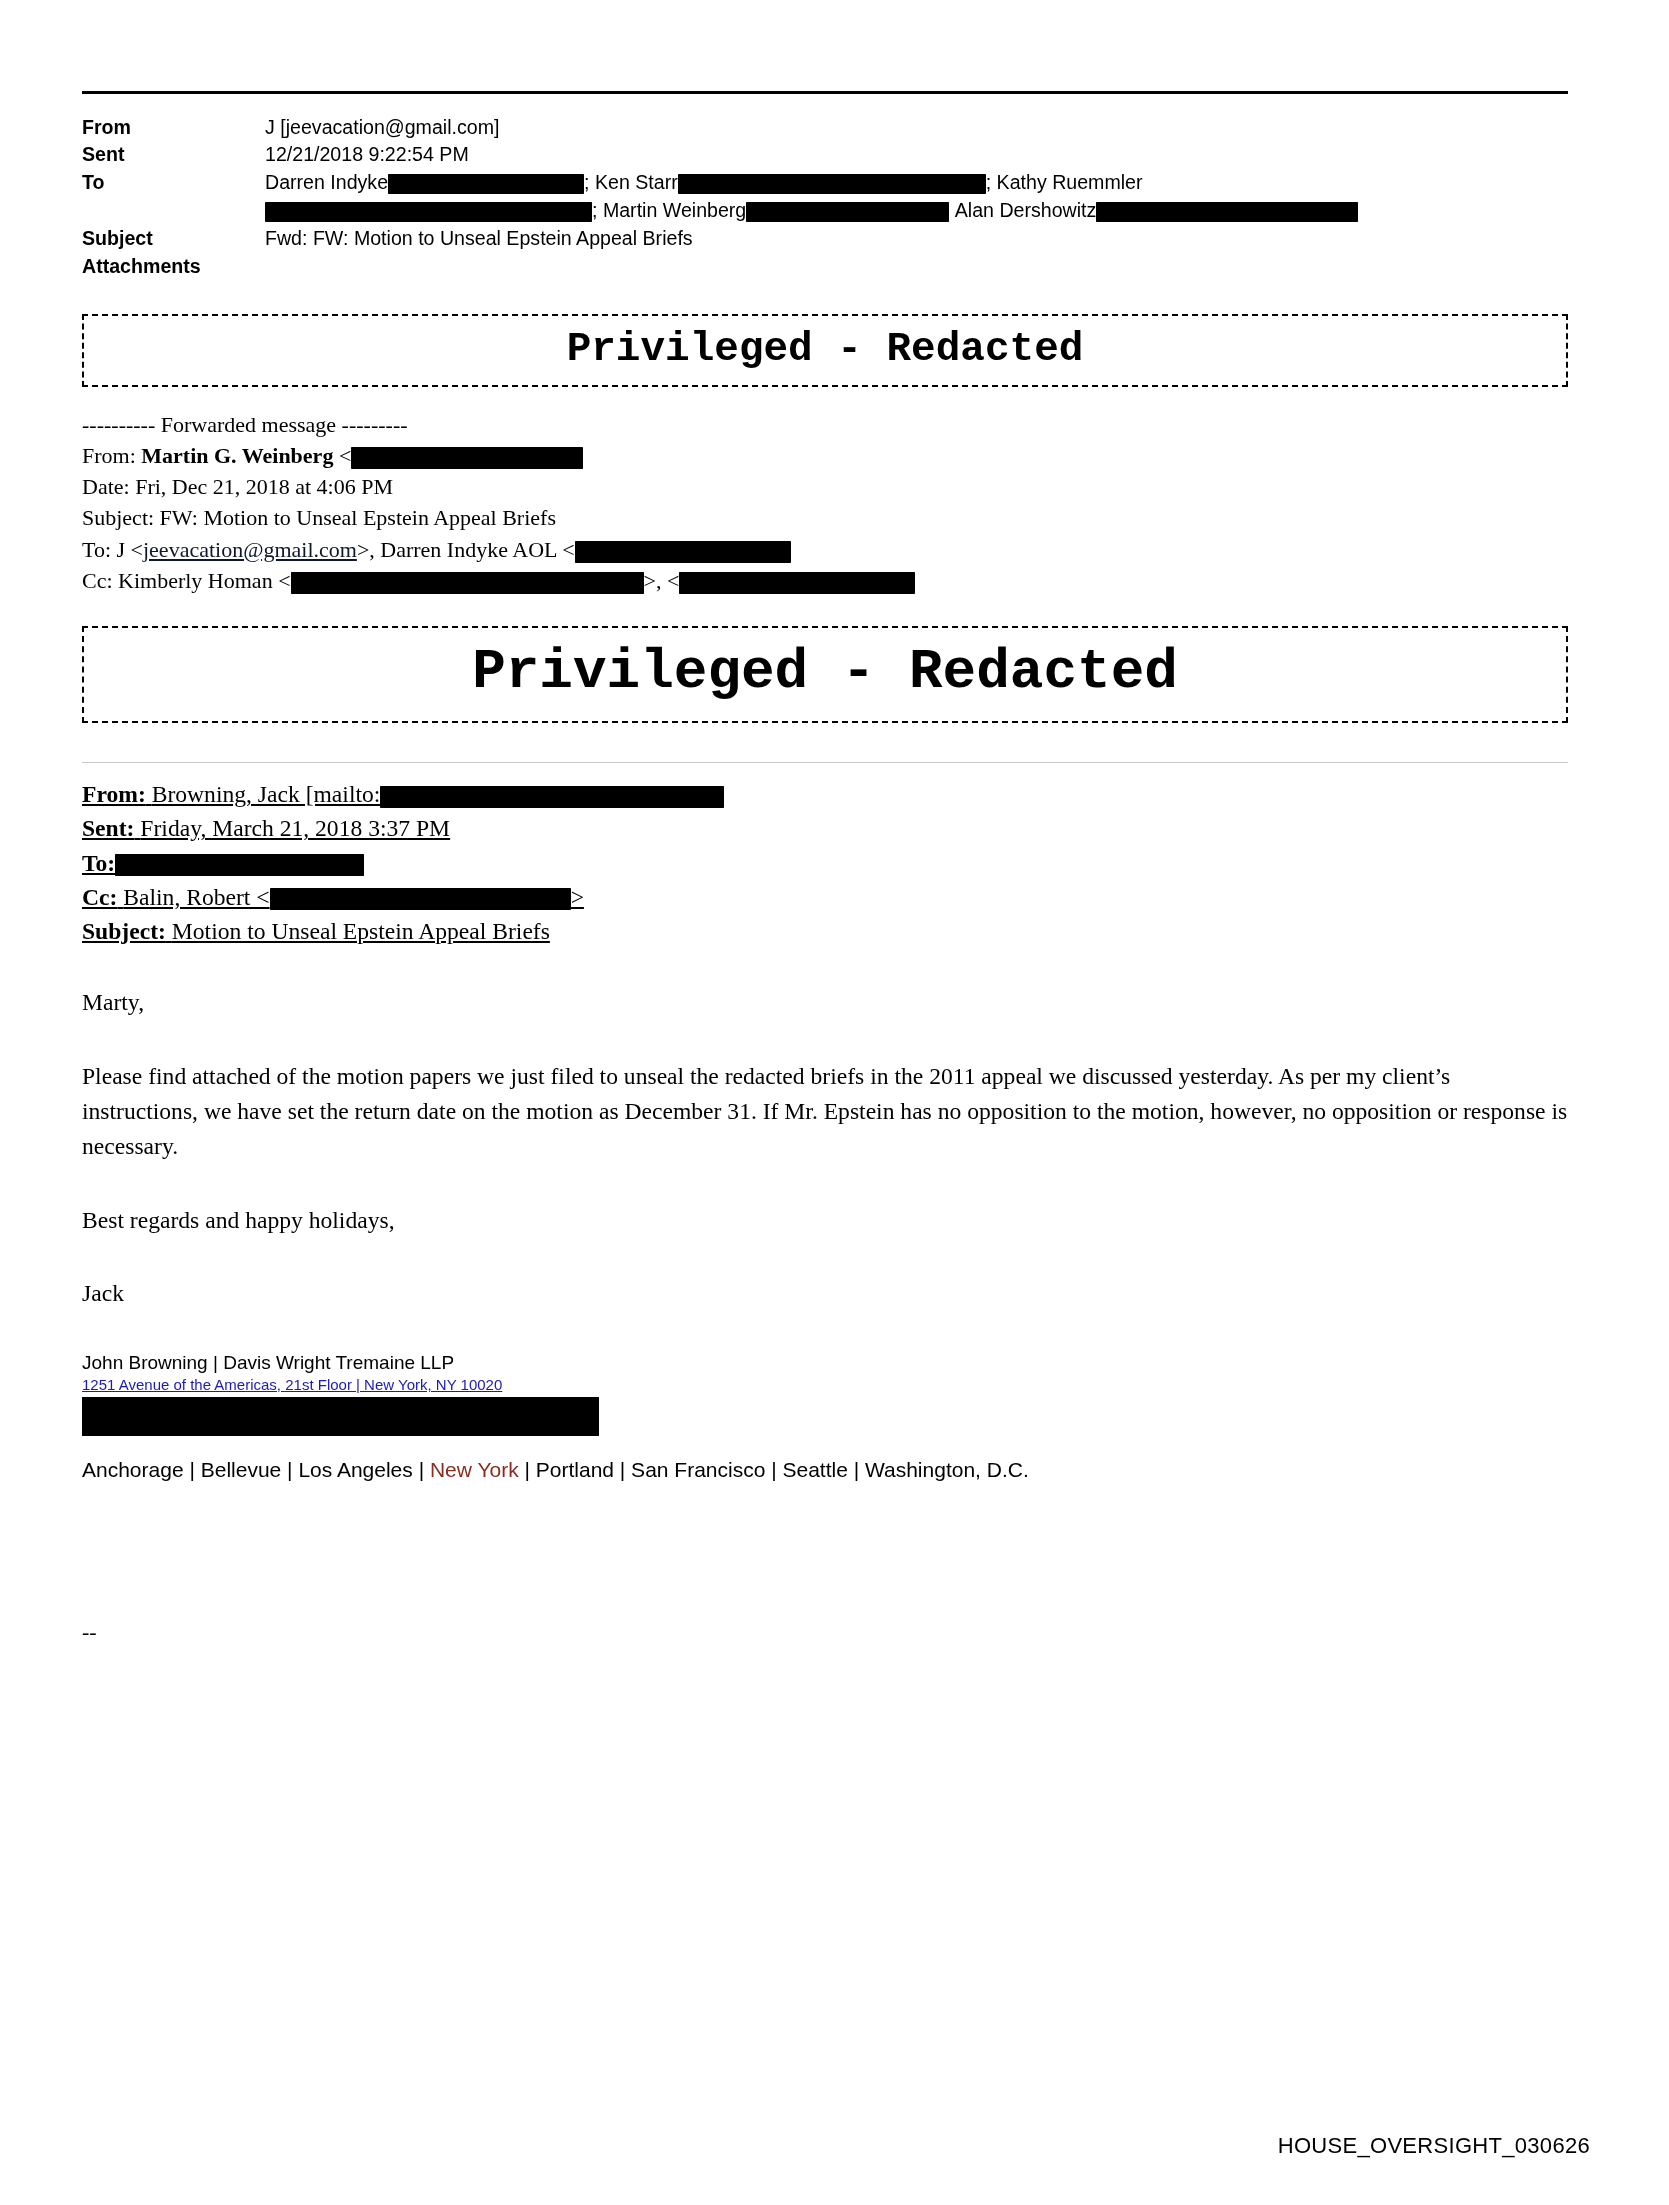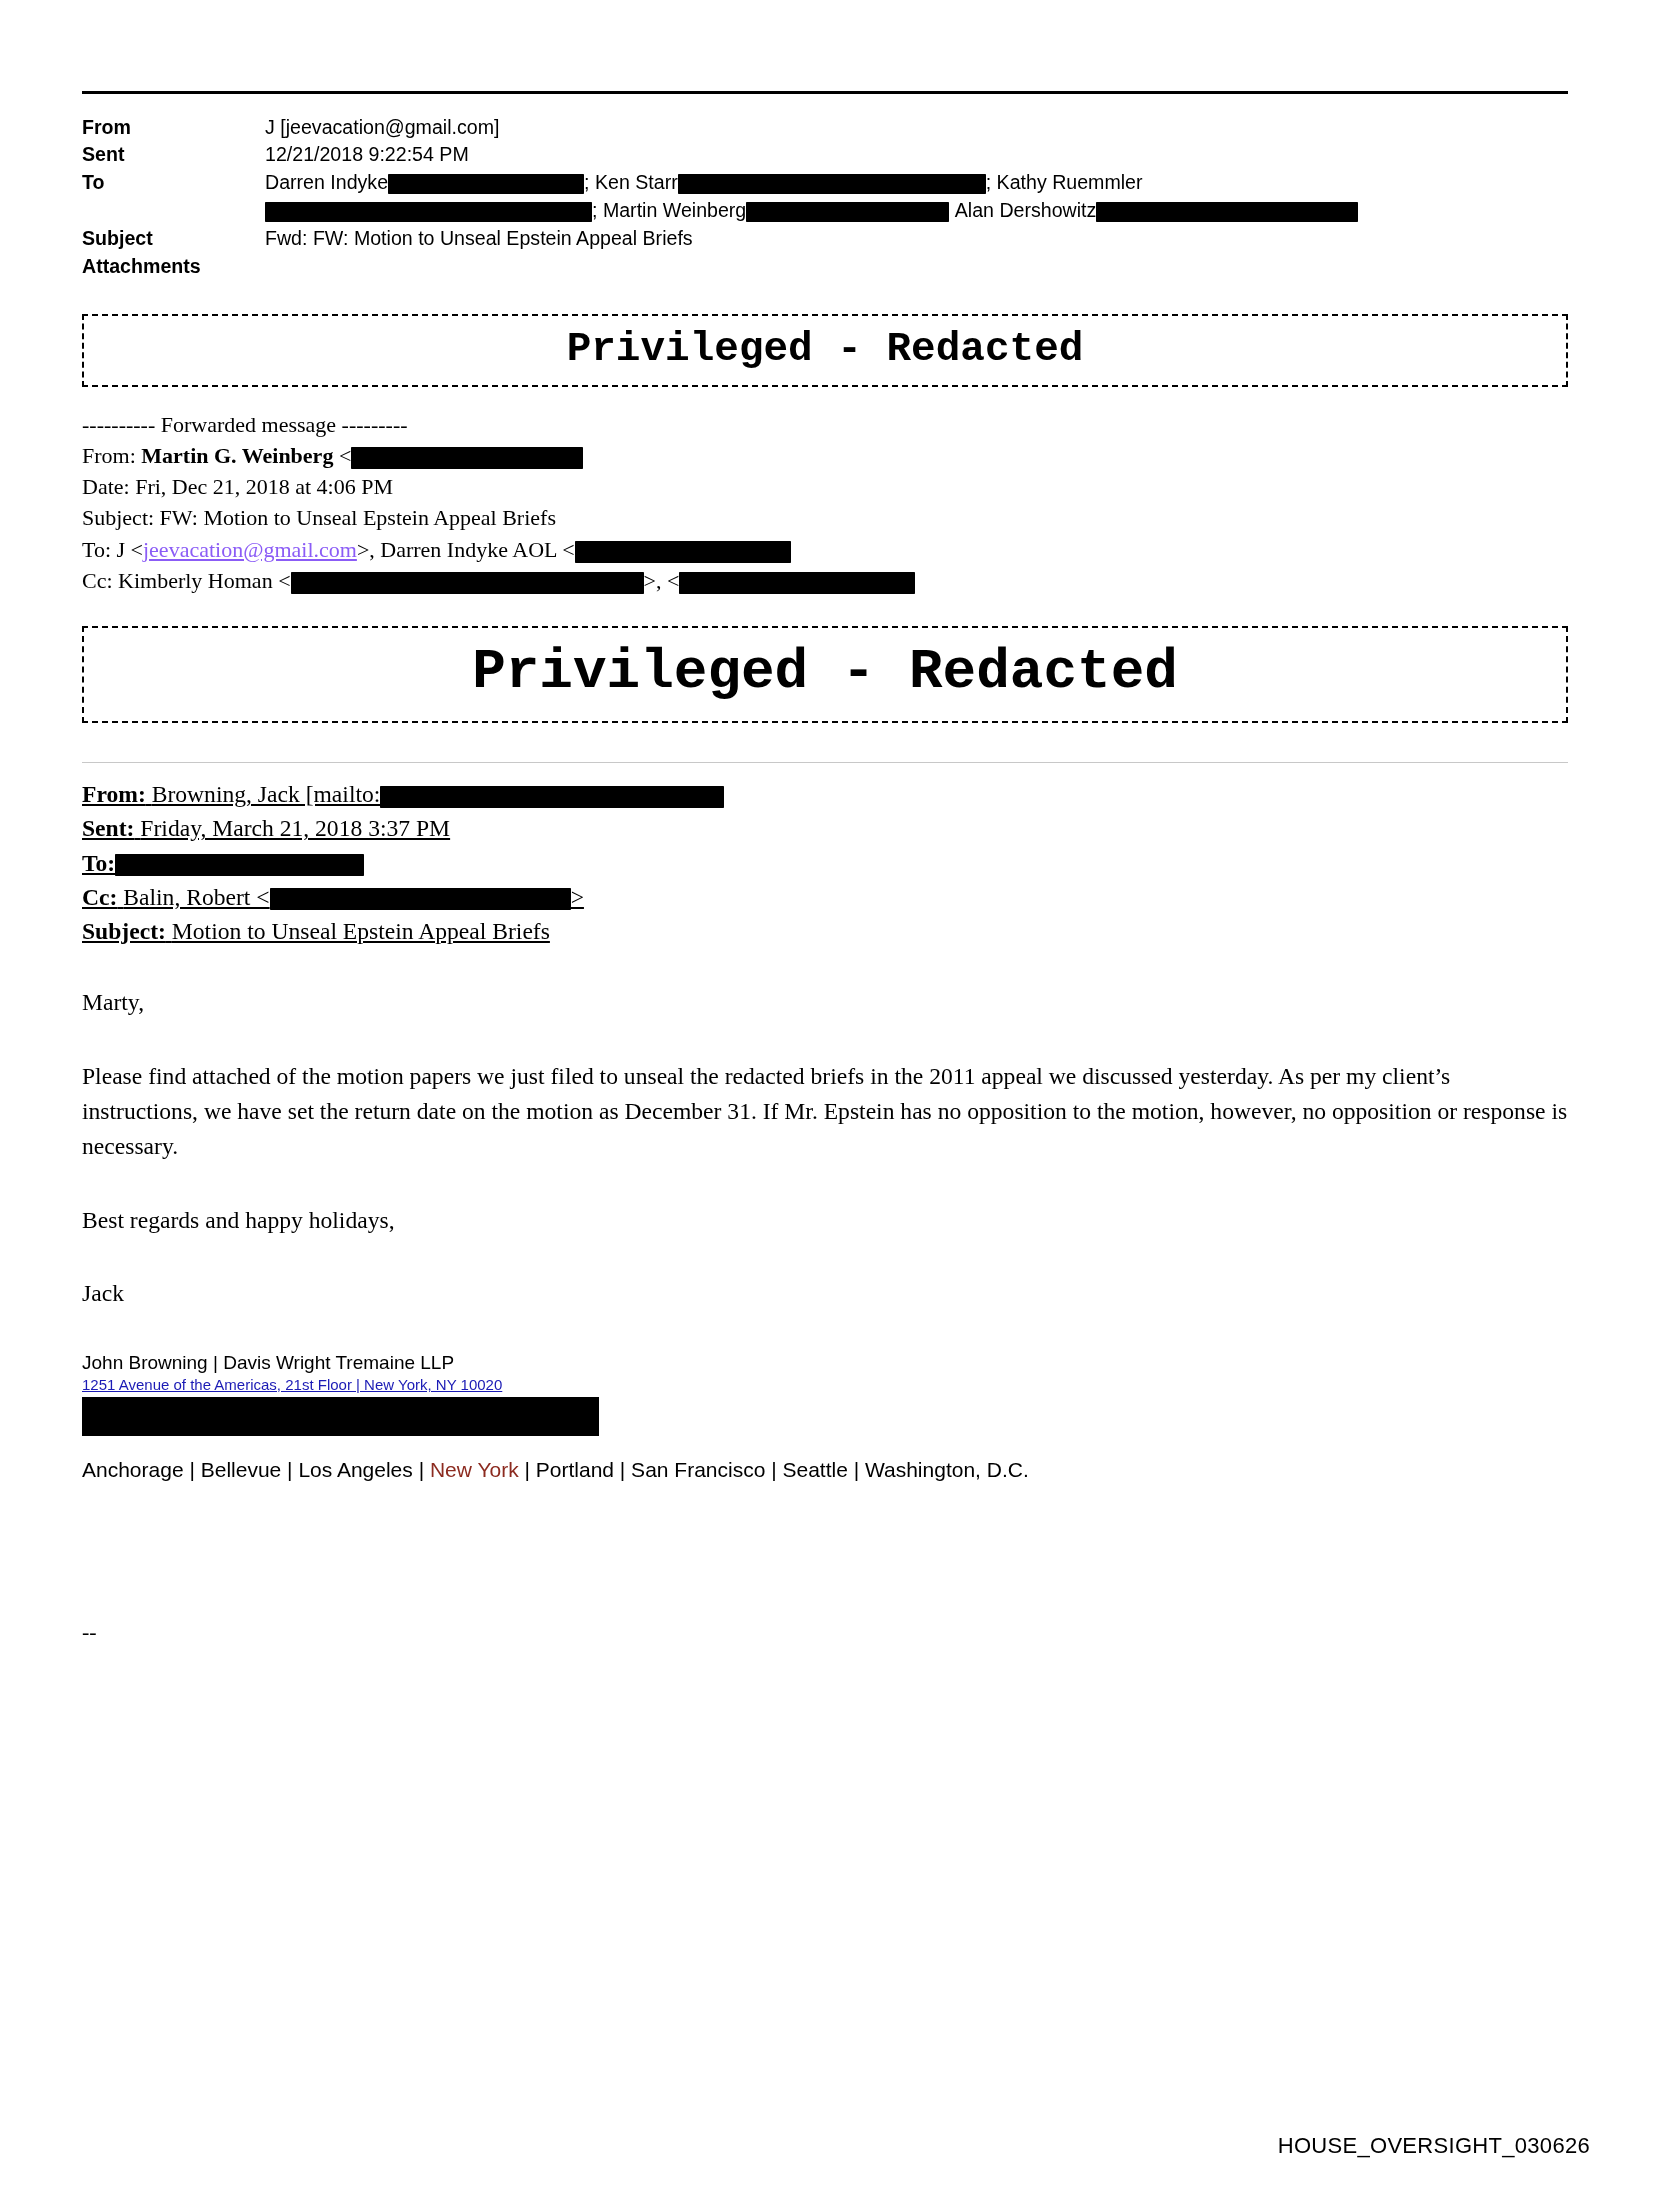--- a/index.html
+++ b/index.html
@@ -87,21 +87,21 @@
   
   .fwd {
     font-family: "Liberation Serif", serif;
     font-size: 22px;
     line-height: 1.42;
     margin-top: 22px;
   }
   .fwd div { white-space: nowrap; }
   .fwd b { font-weight: bold; }
   .link {
-    color: #8b5cf6;
+    color: #0f172a;
     text-decoration: underline;
   }
 
   .hr-thin {
     border-top: 1.3px solid #c8c8c8;
     margin: 39px 0 14.4px 0;
     width: 1486px;
   }
 
   

